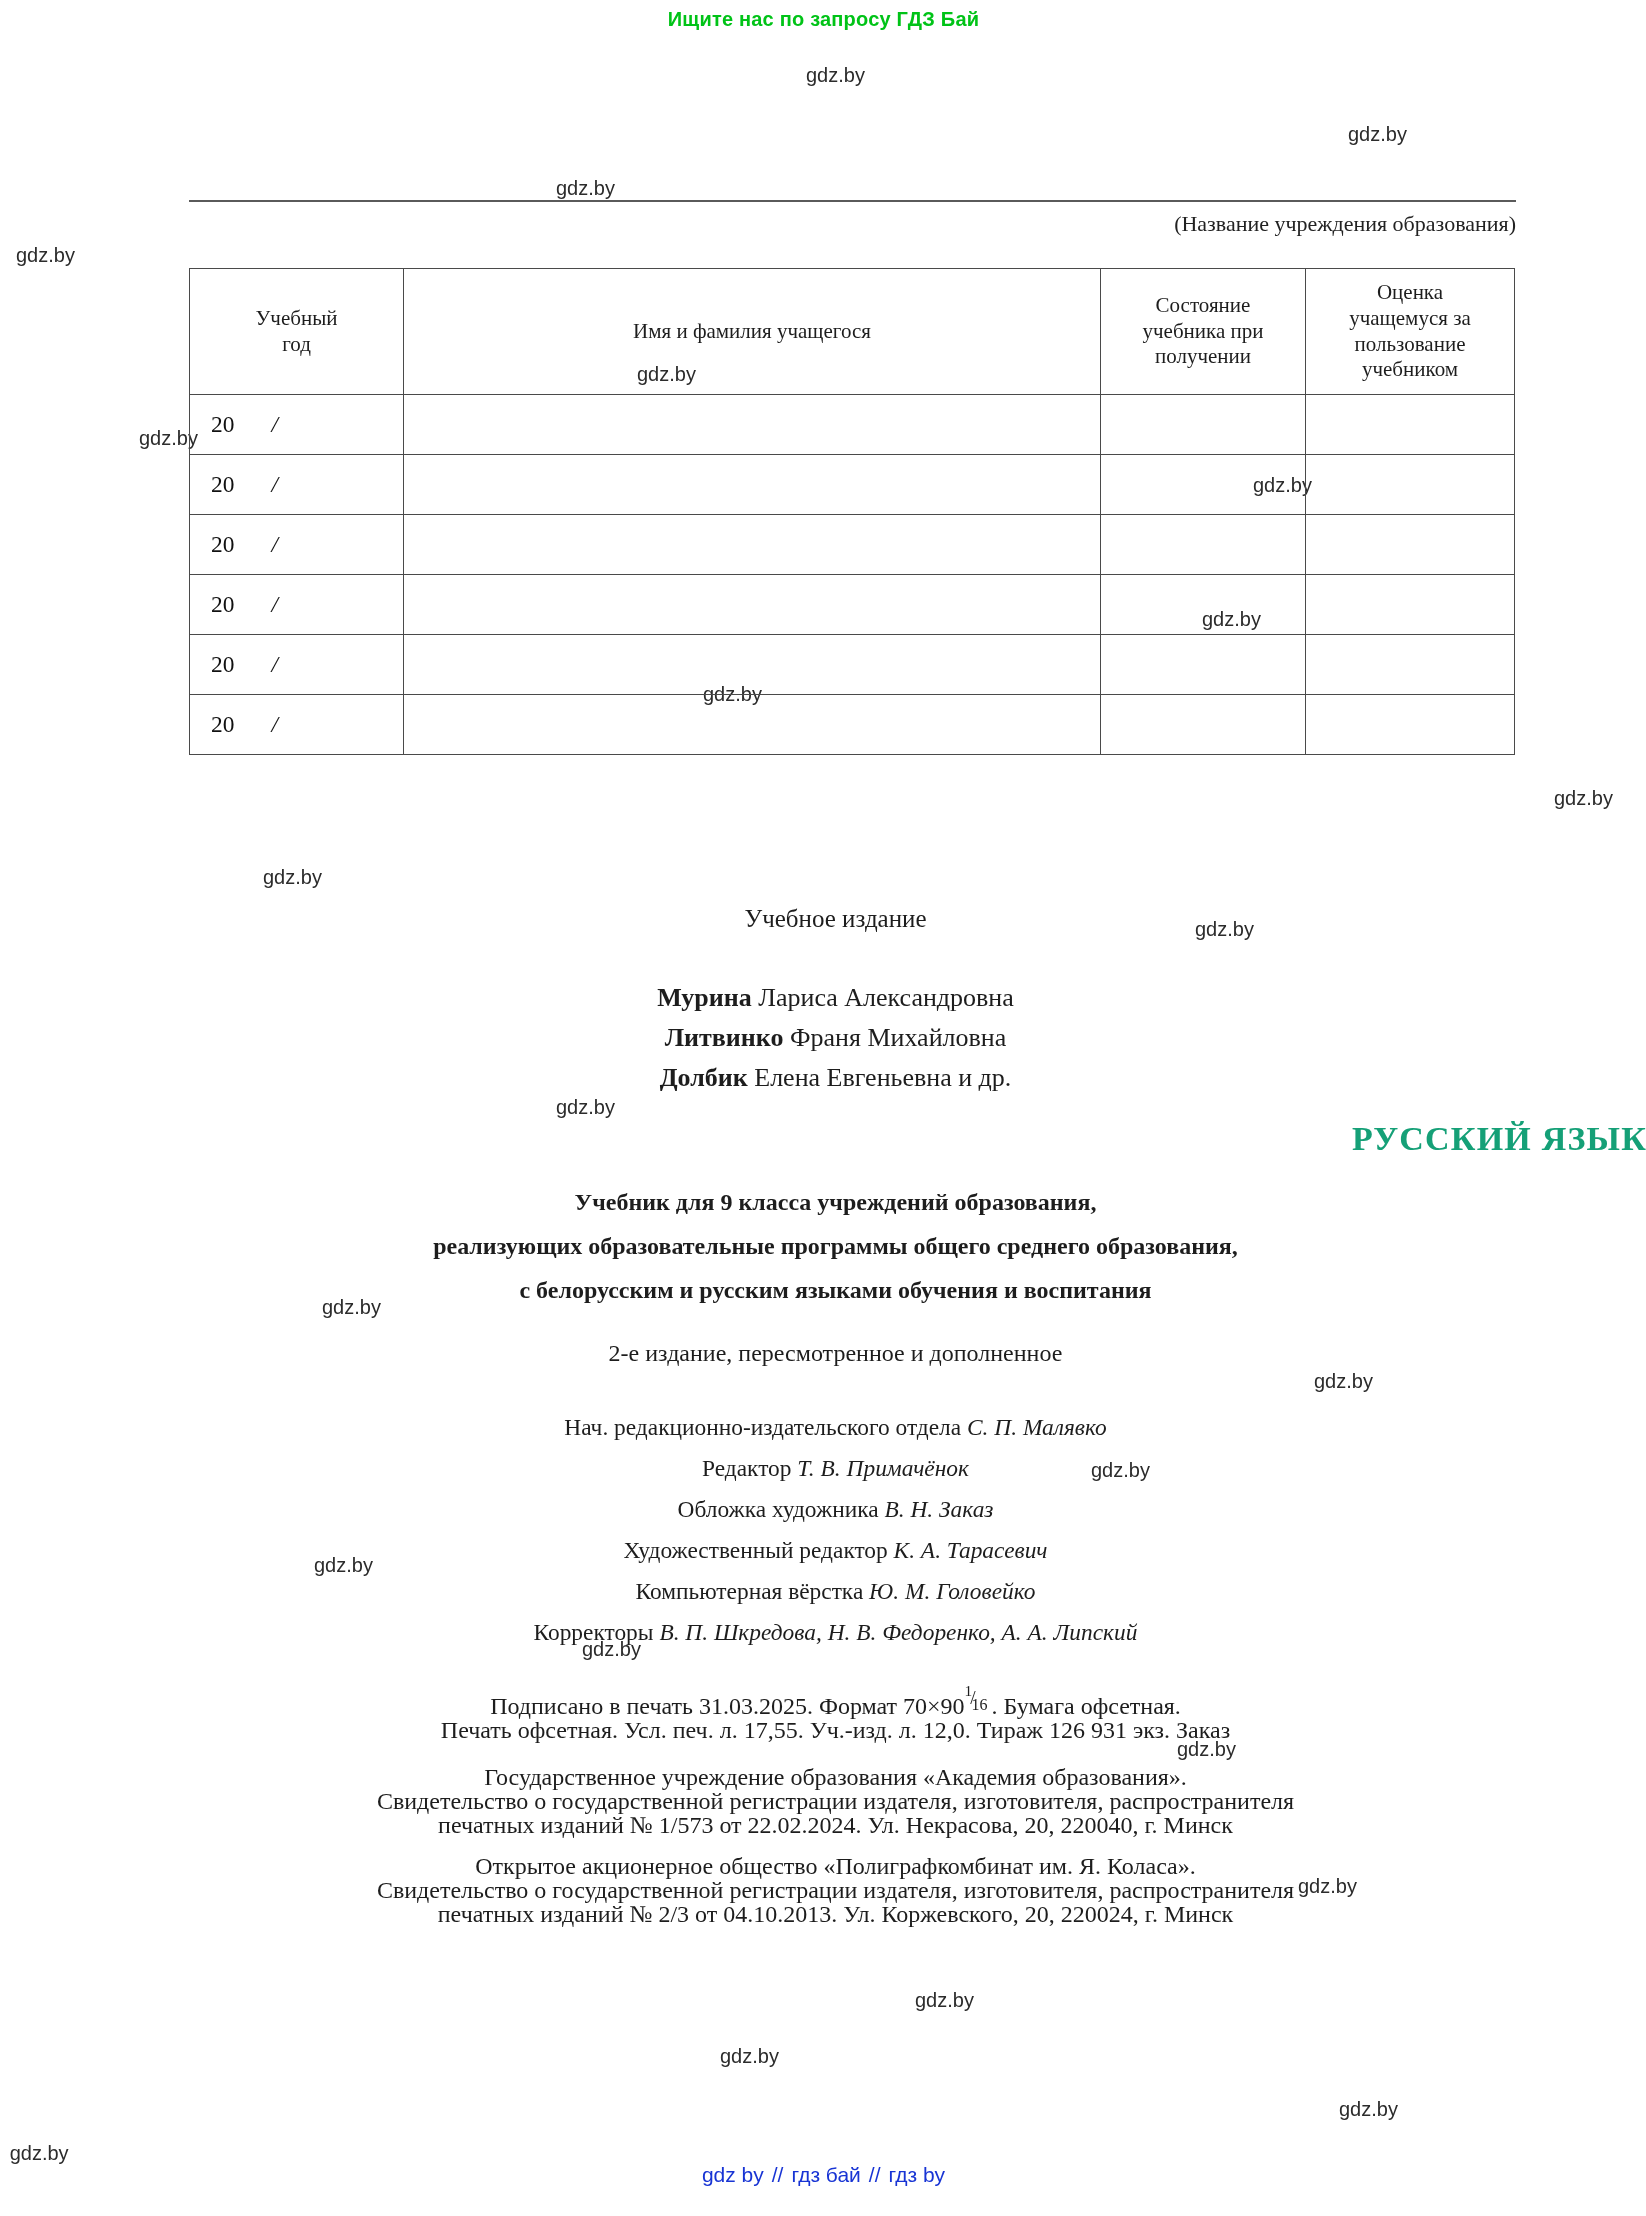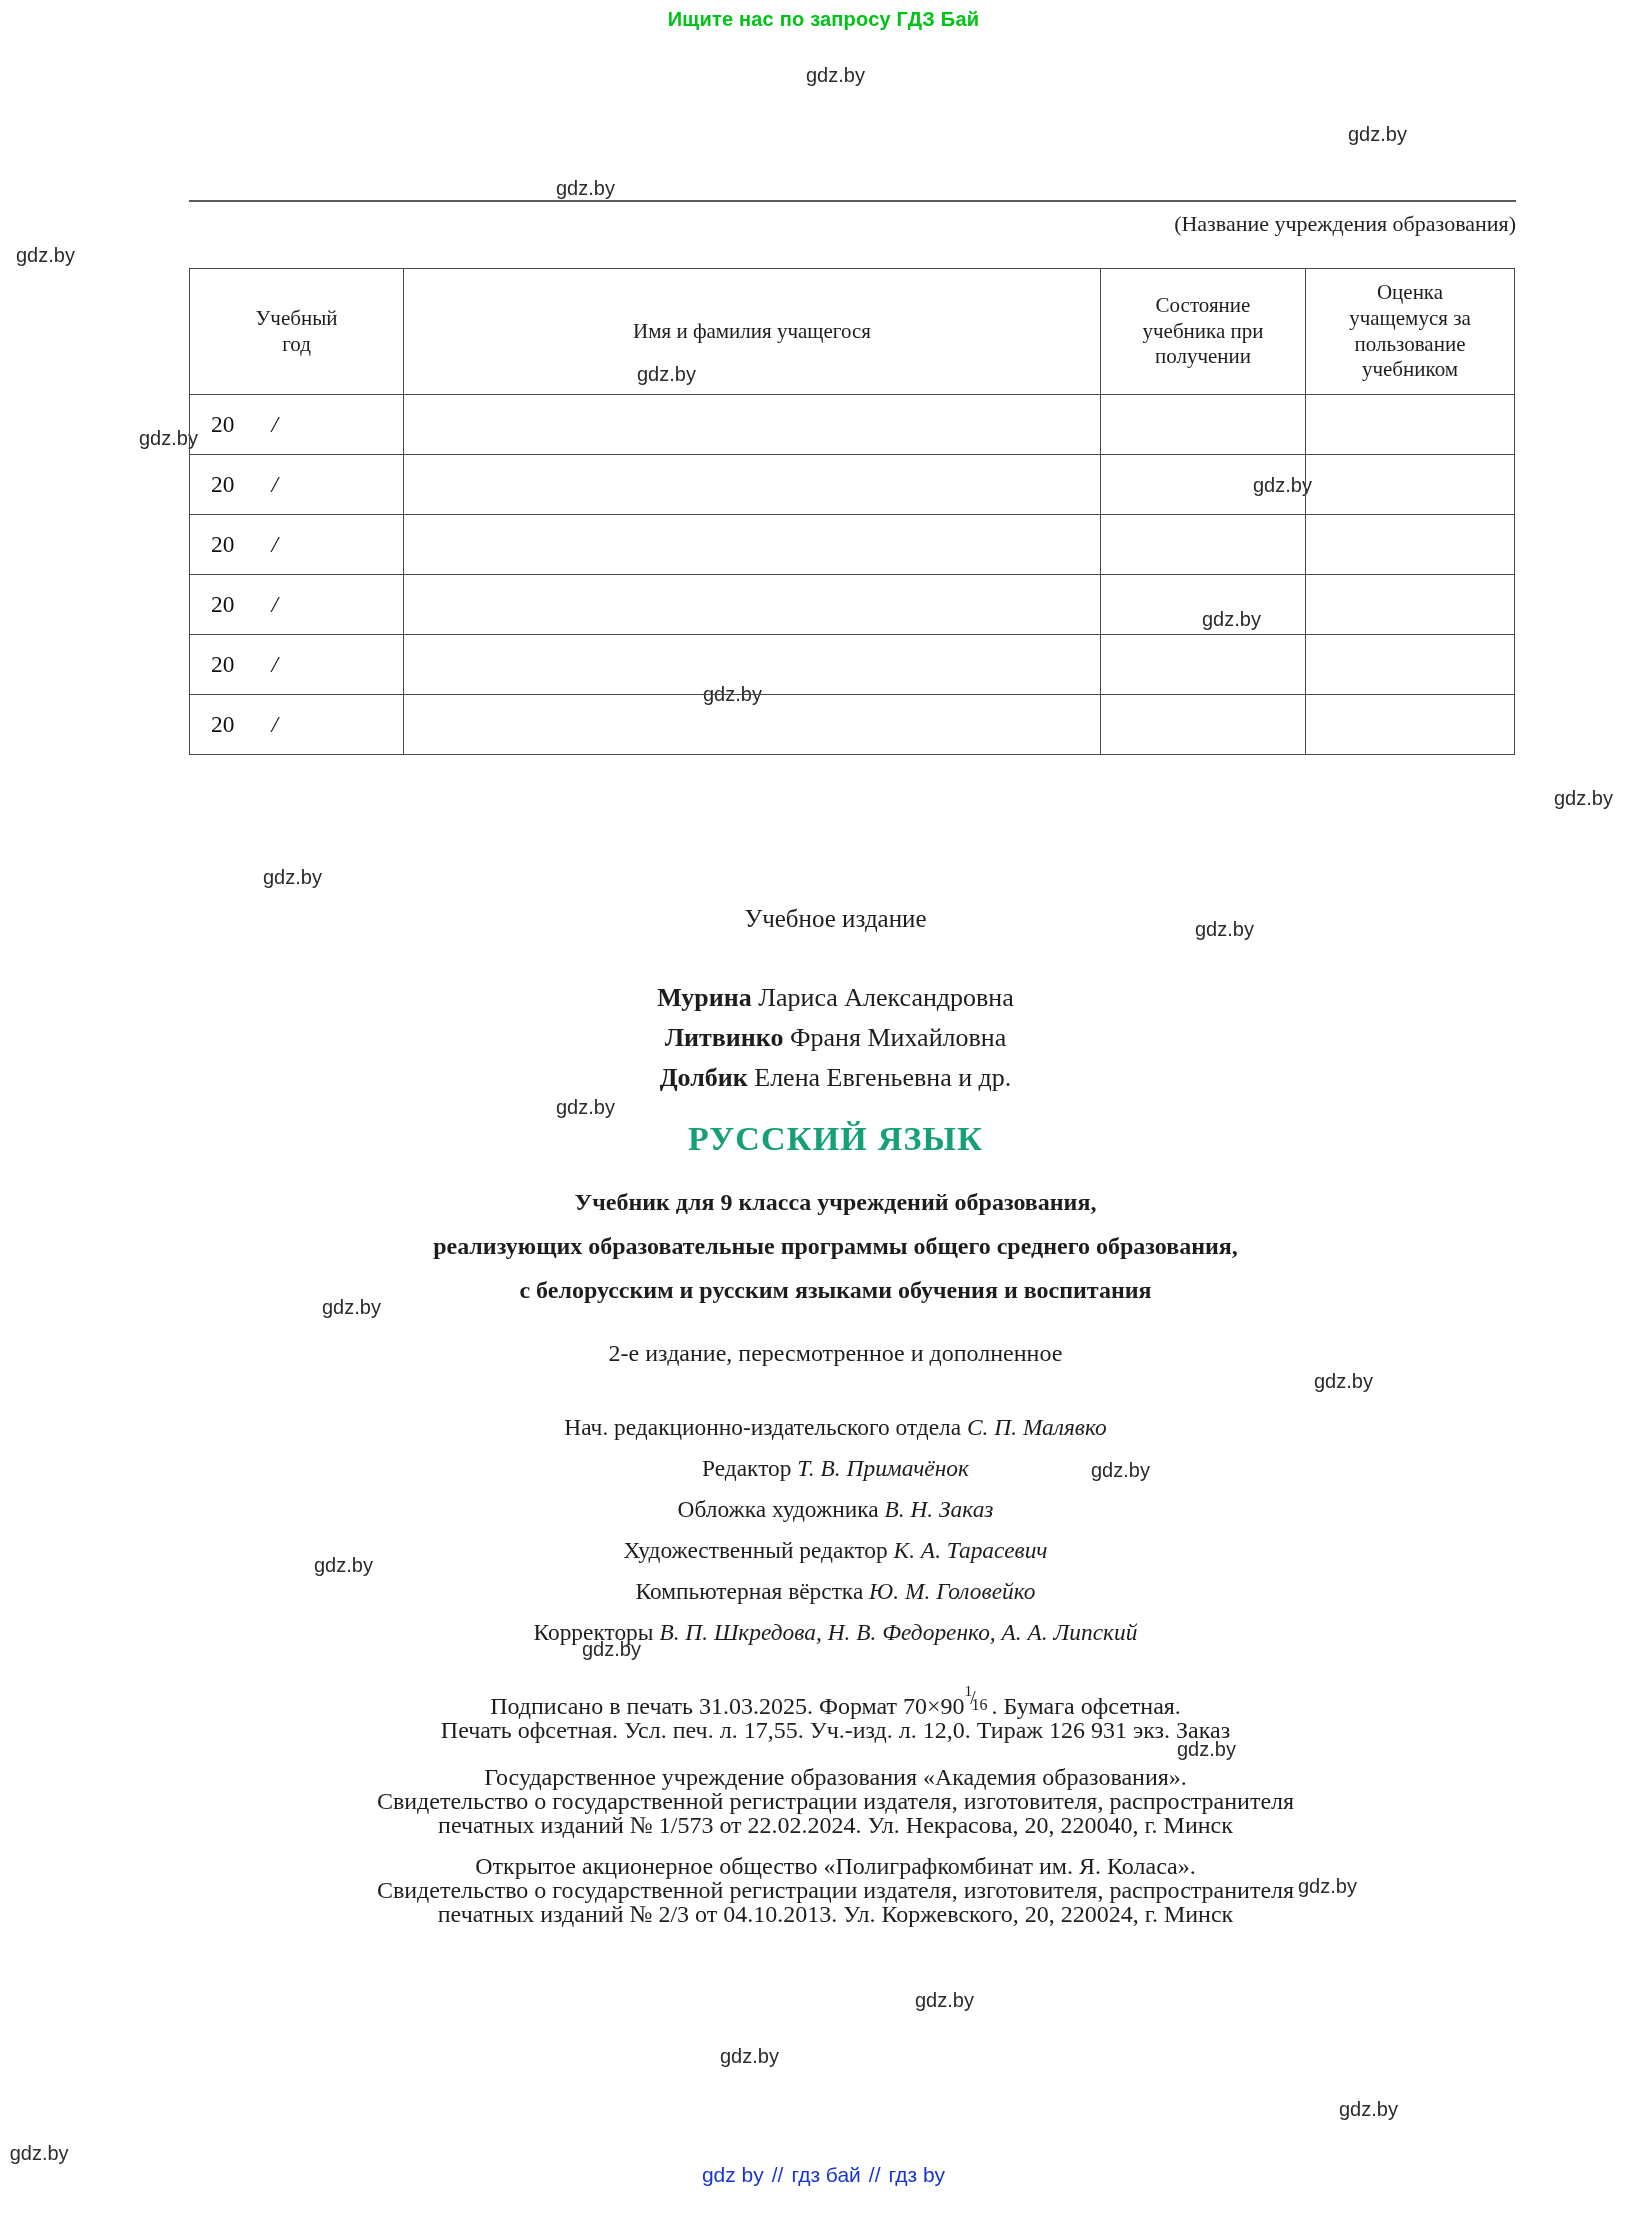--- a/index.html
+++ b/index.html
@@ -132,20 +132,21 @@
     line-height: 40px;
   }
   .authors b { font-weight: bold; }
   .book-title {
     font-size: 34px;
     font-weight: bold;
     color: #15a077;
     letter-spacing: 1.2px;
     margin-top: 24px;
     margin-bottom: 24px;
+    text-align: right;
   }
   .subtitle {
     font-size: 24px;
     line-height: 44px;
     font-weight: bold;
   }
   .edition-note {
     font-size: 24px;
     margin-top: 29px;
     margin-bottom: 42px;

